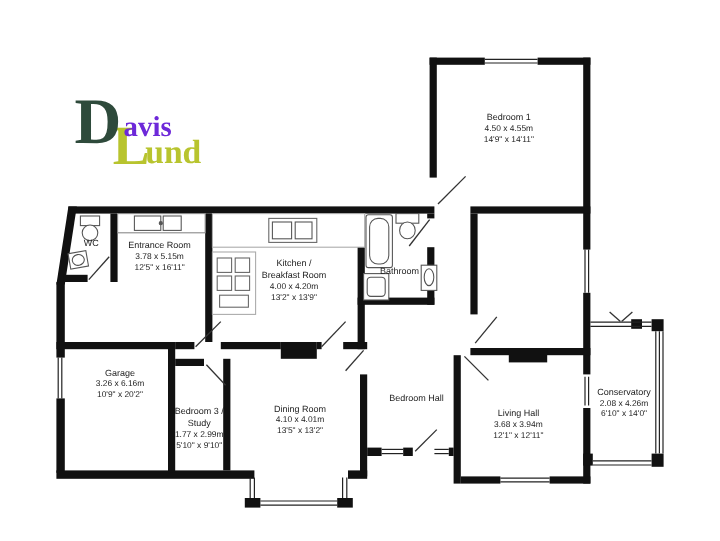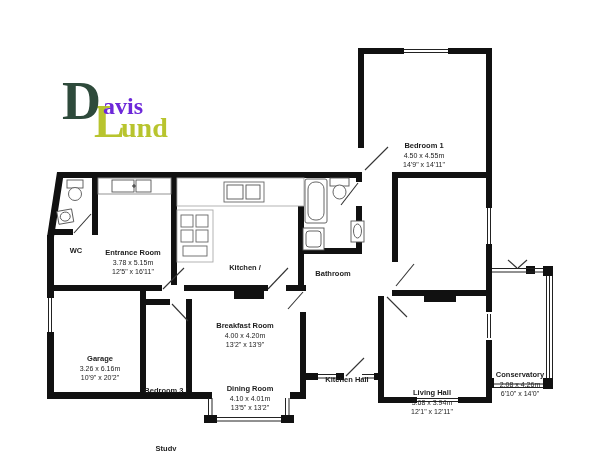--- a/index.html
+++ b/index.html
@@ -9,21 +9,21 @@
   
   .logo{position:absolute;left:0;top:0;z-index:3;width:200px;height:90px;}
   .logo span{position:absolute;font-family:"Liberation Serif",serif;font-weight:bold;}
   .lg-d   {left:62px; top:70px; font-size:54px; color:#2e4a3b; z-index:2;}
   .lg-avis{left:103px;top:93px; font-size:24px; color:#6d28d9; z-index:2;text-align:right;}
   .lg-l   {left:94px; top:95px; font-size:46px; color:#b8c42e; z-index:1;}
   .lg-und {left:121px;top:112px;font-size:28px; color:#b8c42e; z-index:1;}
   
   .room-label{position:absolute;transform:translateX(-50%);text-align:center;z-index:2;
               color:#1c1c1c;font-size:7px;line-height:1.3;white-space:nowrap;}
-  .room-label .rname{font-weight:bold;font-size:7.5px;margin-top:48px;}
+  .room-label .rname{font-weight:normal;font-size:7.5px;}
 </style>
 </head>
 <body>
 
 <div id="stage">
 
   <div class="logo">
     <span class="lg-d">D</span>
     <span class="lg-avis">avis</span>
     <span class="lg-l">L</span>
@@ -237,21 +237,21 @@
     <div class="rname">Study</div>
     <div>1.77 x 2.99m</div>
     <div>5'10" x 9'10"</div>
   </div>
   <div class="room-label" style="left:250px;top:336px">
     <div class="rname">Dining Room</div>
     <div>4.10 x 4.01m</div>
     <div>13'5" x 13'2"</div>
   </div>
   <div class="room-label" style="left:347px;top:327px">
-    <div class="rname">Kitchen Hall</div>
+    <div class="rname">Bedroom Hall</div>
   </div>
   <div class="room-label" style="left:432px;top:340px">
     <div class="rname">Living Hall</div>
     <div>3.68 x 3.94m</div>
     <div>12'1" x 12'11"</div>
   </div>
   <div class="room-label" style="left:520px;top:322px">
     <div class="rname">Conservatory</div>
     <div>2.08 x 4.26m</div>
     <div>6'10" x 14'0"</div>

